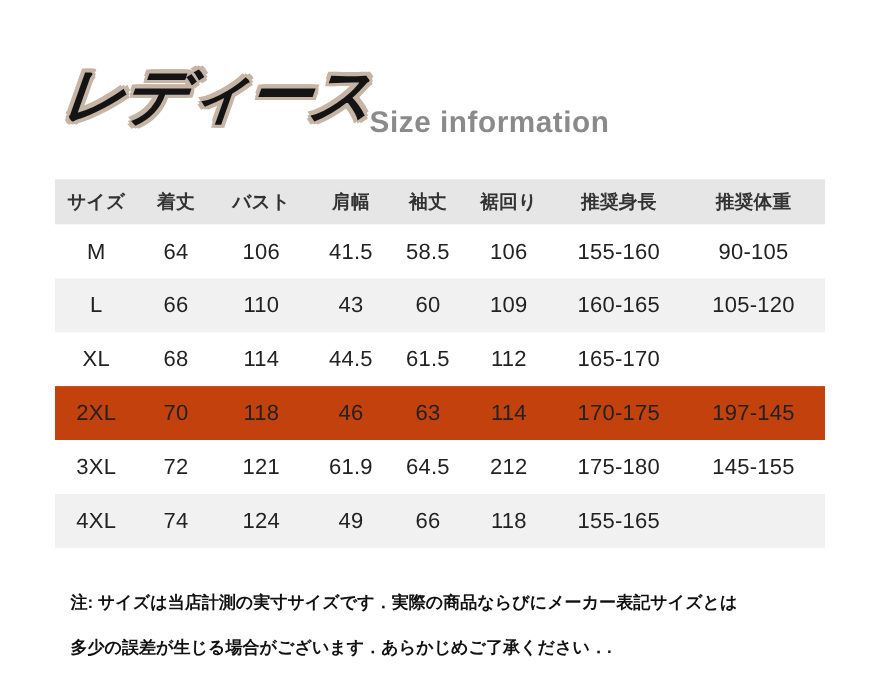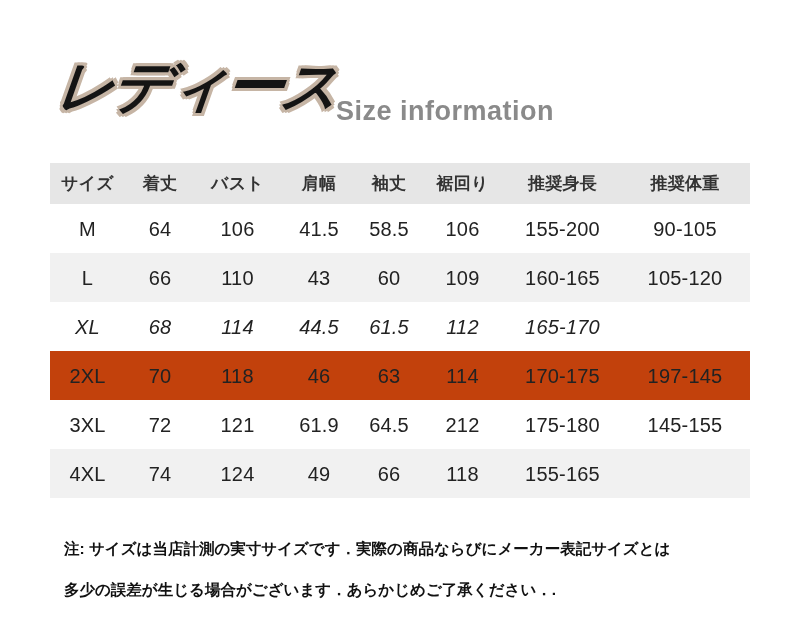--- a/index.html
+++ b/index.html
@@ -106,34 +106,34 @@
         <div class="cell">推奨体重</div>
       </div>
     <div>
         <div class="trow" style="color: rgb(34, 34, 34);">
           <div class="cell">M</div>
           <div class="cell">64</div>
           <div class="cell">106</div>
           <div class="cell">41.5</div>
           <div class="cell">58.5</div>
           <div class="cell">106</div>
-          <div class="cell">155-200</div>
+          <div class="cell">155-160</div>
           <div class="cell">90-105</div>
         </div>
         <div class="trow" style="background: rgb(241, 241, 241); color: rgb(34, 34, 34);">
           <div class="cell">L</div>
           <div class="cell">66</div>
           <div class="cell">110</div>
           <div class="cell">43</div>
           <div class="cell">60</div>
           <div class="cell">109</div>
           <div class="cell">160-165</div>
           <div class="cell">105-120</div>
         </div>
-        <div class="trow" style="color: rgb(34, 34, 34); font-style: italic;">
+        <div class="trow" style="color: rgb(34, 34, 34);">
           <div class="cell">XL</div>
           <div class="cell">68</div>
           <div class="cell">114</div>
           <div class="cell">44.5</div>
           <div class="cell">61.5</div>
           <div class="cell">112</div>
           <div class="cell">165-170</div>
         </div>
         <div class="trow" style="background: #c2410c; color: rgb(34, 34, 34);">
           <div class="cell">2XL</div>

